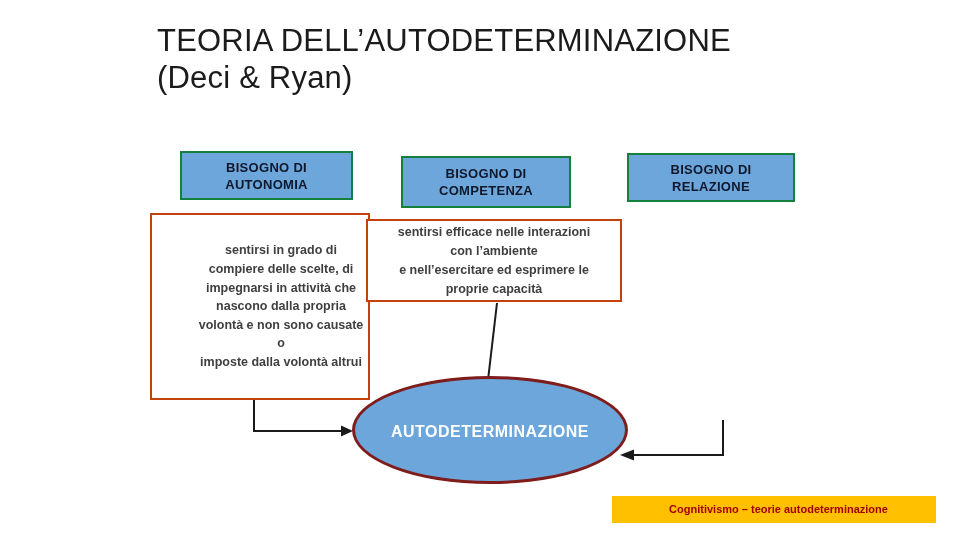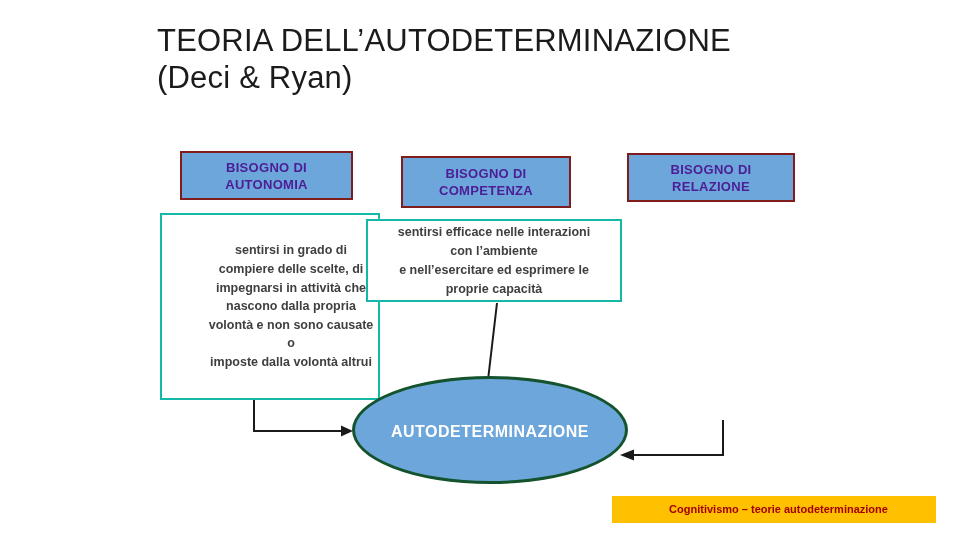--- a/index.html
+++ b/index.html
@@ -8,42 +8,42 @@
     font-family:"Liberation Sans",sans-serif;
     text-decoration:underline;
   }
   .title{
     position:absolute;left:157px;top:22px;
     font-size:31px;line-height:37px;color:#1b1b1b;font-weight:400;
     white-space:pre-line;letter-spacing:0.2px;
   }
   .need-header{
     position:absolute;box-sizing:border-box;
-    background:#6CA6DB;border:2px solid #7f1d1d;
-    color:#4c1d95;font-size:13px;font-weight:600;line-height:17px;
+    background:#6CA6DB;border:2px solid #15803d;
+    color:#0f172a;font-size:13px;font-weight:600;line-height:17px;
     display:flex;align-items:center;justify-content:center;text-align:center;
     white-space:pre-line;letter-spacing:0.3px;
   }
   .hdr1{left:180px;top:151px;width:173px;height:49px;}
   .hdr2{left:401px;top:156px;width:170px;height:52px;}
   .hdr3{left:627px;top:153px;width:168px;height:49px;}
   .need-body{
     position:absolute;box-sizing:border-box;
-    background:#ffffff;border:2px solid #14b8a6;
+    background:#ffffff;border:2px solid #c2410c;
     color:#3F3F3F;font-size:12.5px;font-weight:700;line-height:18.6px;
     display:flex;align-items:center;justify-content:center;text-align:center;
     white-space:pre-line;
   }
-  .body1{left:160px;top:213px;width:220px;height:187px;padding-left:42px;}
+  .body1{left:150px;top:213px;width:220px;height:187px;padding-left:42px;}
   .body2{left:366px;top:219px;width:256px;height:83px;line-height:19px;}
   .body3{left:629px;top:217px;width:181px;height:203px;line-height:19px;}
   .ellipse{
     position:absolute;box-sizing:border-box;
     left:352px;top:376px;width:276px;height:108px;
-    background:#6CA6DB;border:3px solid #14532d;border-radius:50%;
+    background:#6CA6DB;border:3px solid #7f1d1d;border-radius:50%;
     display:flex;align-items:center;justify-content:center;text-align:center;
     color:#ffffff;font-size:16px;font-weight:700;letter-spacing:0.5px;
     padding-top:4px;
   }
   .connectors{position:absolute;left:0;top:0;pointer-events:none;}
   .footer-tag{
     position:absolute;box-sizing:border-box;
     left:612px;top:496px;width:333px;height:27px;
     background:#FFC000;color:#A40000;
     font-size:11px;font-weight:700;line-height:27px;text-align:center;

